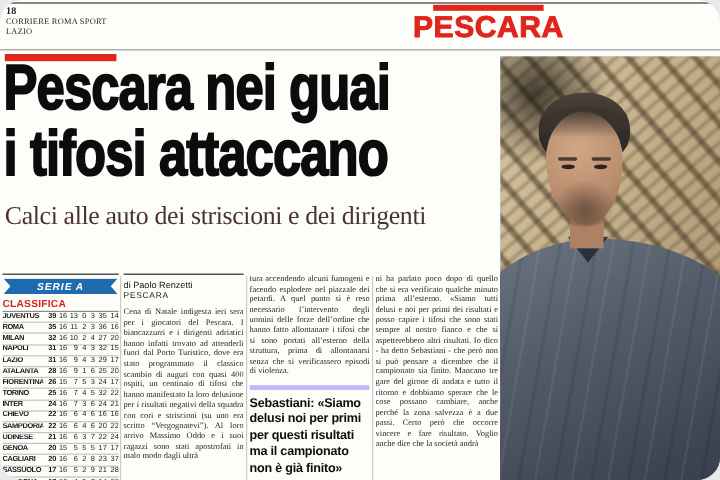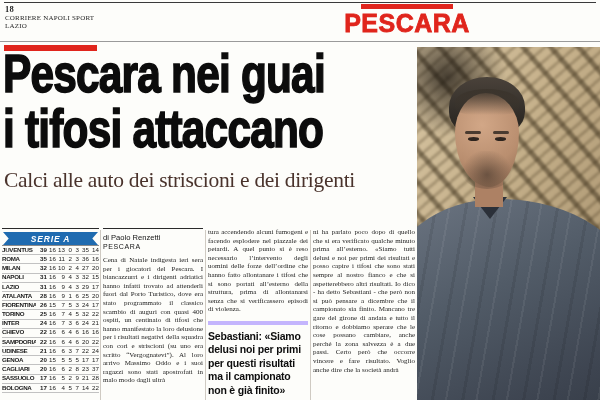--- a/index.html
+++ b/index.html
@@ -1,17 +1,17 @@
 <!DOCTYPE html>
 <html><head>
 <meta charset="utf-8">
 <style>
   html,body{margin:0;padding:0;background:#e9e9e9;}
   .page{position:relative;width:600px;height:400px;background:#fdfdfa;overflow:hidden;
-        font-family:"Liberation Sans",sans-serif;color:#141414;}
+        font-family:"Liberation Sans",sans-serif;color:#141414;border-radius:19px;}
 
   
   .top-rule{position:absolute;left:4px;right:4px;top:2px;border-top:1.5px solid #3a3a3a;}
   .masthead{position:absolute;left:5px;top:5px;font-family:"Liberation Serif",serif;
             font-size:7px;line-height:8px;color:#262626;letter-spacing:.2px;}
   .masthead .pg{font-weight:bold;font-size:8.5px;line-height:9px;}
   .logo{position:absolute;left:332px;top:4px;width:150px;text-align:center;}
   .logo .bar{width:92px;height:5px;margin:0 auto 1px;background:#e0251c;}
   .logo .word{font-size:25px;line-height:26px;font-weight:900;color:#e0251c;
               letter-spacing:.5px;-webkit-text-stroke:.8px #e0251c;}
@@ -92,21 +92,21 @@
 </style>
 </head>
 <body>
 
 <div class="page">
 
   <div class="top-rule"></div>
 
   <div class="masthead">
     <div class="pg">18</div>
-    <div>CORRIERE NAPOLI SPORT</div>
+    <div>CORRIERE ROMA SPORT</div>
     <div>LAZIO</div>
   </div>
 
   <div class="logo">
     <div class="bar"></div>
     <div class="word">PESCARA</div>
   </div>
 
   <div class="mid-rule"></div>
 
@@ -122,20 +122,21 @@
   </h2>
 
   <div class="vrule" style="left:100px"></div>
   <div class="vrule" style="left:205px"></div>
   <div class="vrule" style="left:310px"></div>
 
   <div class="classifica">
     <div class="serie-ribbon">
       <span>SERIE A</span>
     </div>
+    <div class="classifica-title">CLASSIFICA</div>
     <div class="standings">
         <div class="t-row">
           <span class="tc tc0">JUVENTUS</span>
           <span class="tc tc1">39</span>
           <span class="tc tc2">16</span>
           <span class="tc tc3">13</span>
           <span class="tc tc4">0</span>
           <span class="tc tc5">3</span>
           <span class="tc tc6">35</span>
           <span class="tc tc7">14</span>

